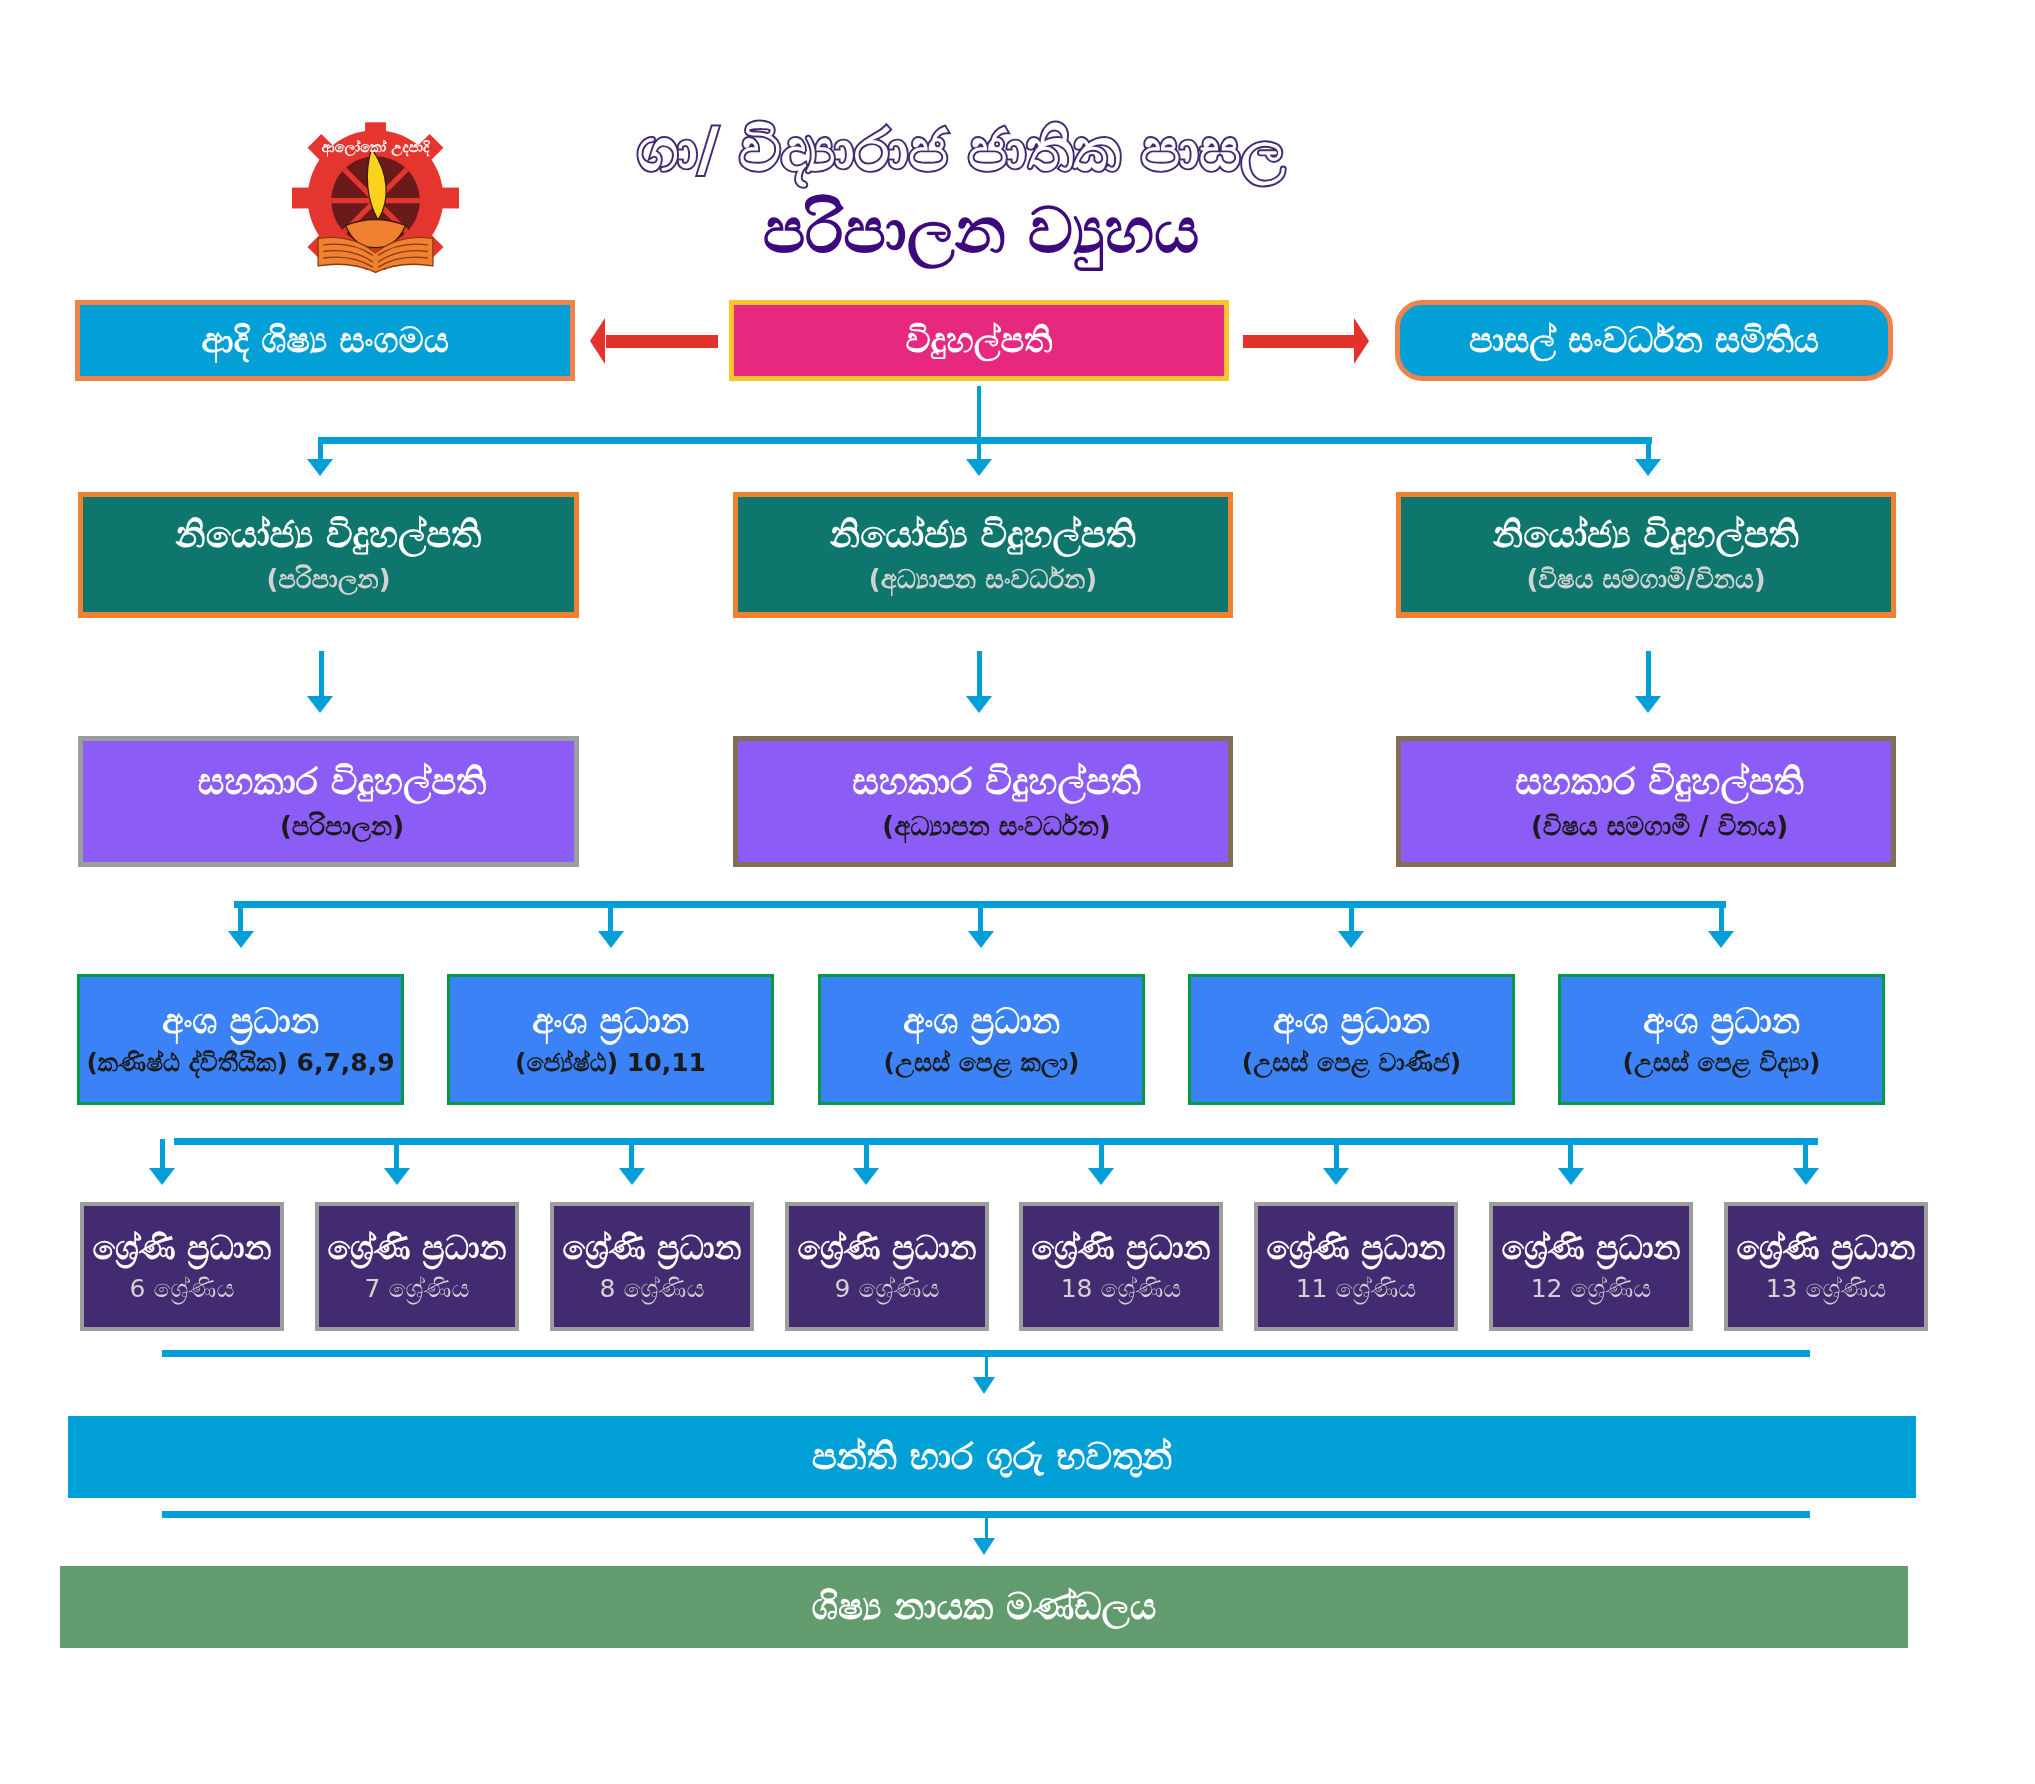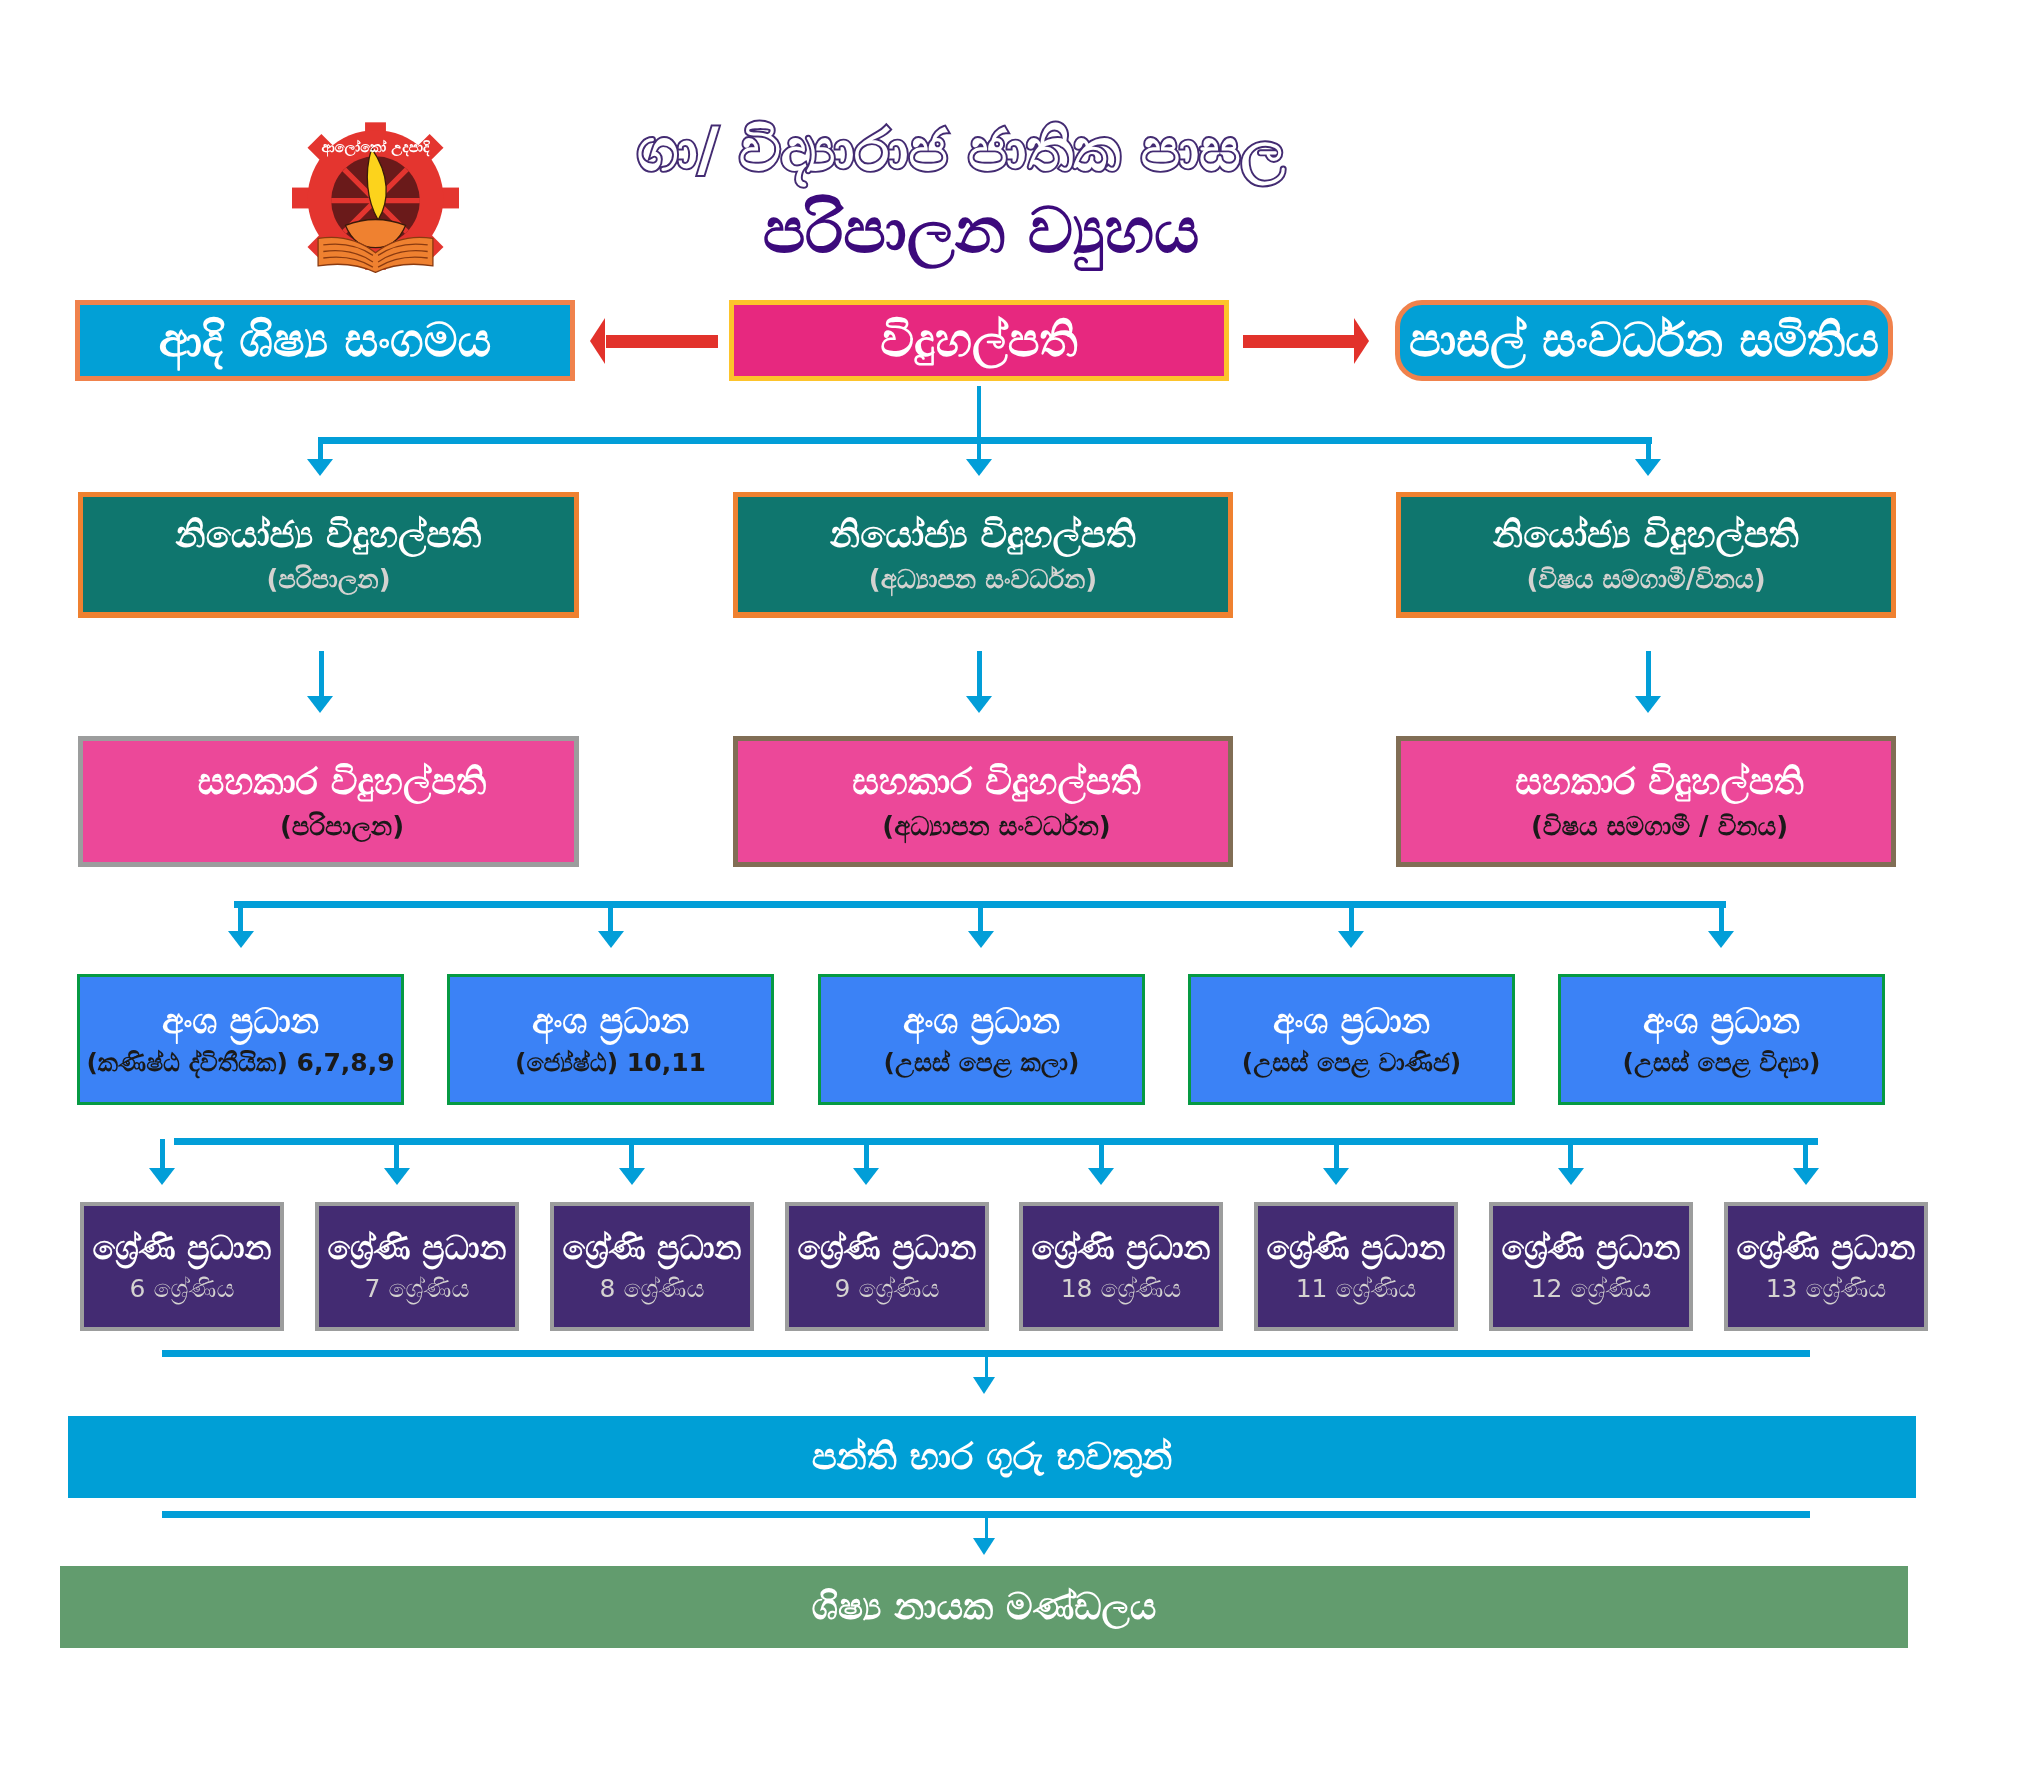--- a/index.html
+++ b/index.html
@@ -15,29 +15,29 @@
   #title1 { left:490px; top:116px; width:942px; text-align:center; font-size:58px; font-weight:bold;
             color:#ffffff; -webkit-text-stroke:3.9px #432b72; paint-order:stroke fill; white-space:nowrap;
             text-shadow:0 0 0 #432b72; }
   #title2 { left:510px; top:194px; width:942px; text-align:center; font-size:63px; font-weight:bold;
             color:#3c0a7c; white-space:nowrap; }
   #logo { left:292px; top:122px; width:167px; height:152px; }
 
   
   .top-blue { background:#02a0d6; border:5.2px solid #f0824c; }
   .top-pink { background:#e7287f; border:5.2px solid #fdc42b; }
-  .top-row .t-main { font-size:47px; }
+  .top-row .t-main { font-size:35px; }
 
   
   .deputy { background:#0f766e; border:5.2px solid #ef8130; border-bottom-width:6.5px;text-align:right; }
   .deputy .t-main { font-size:37px; }
   .deputy .t-sub { font-size:26px; color:#d4d2d0; margin-top:7.8px; }
 
   
-  .assist { background:#ec4899; border:5.2px solid #816e55;padding-left:27px; }
+  .assist { background:#8b5cf6; border:5.2px solid #816e55;padding-left:27px; }
   .assist.grey-border { border-color:#9c9d9d; }
   .assist .t-main { font-size:37px; }
   .assist .t-sub { font-size:26px; color:#1a1a1a; margin-top:7.8px; }
 
   
   .section { background:#3b82f6; border:3.9px solid #069a43; }
   .section .t-main { font-size:35px; }
   .section .t-sub { font-size:25px; color:#1a1a1a; margin-top:6.5px; }
 
   

